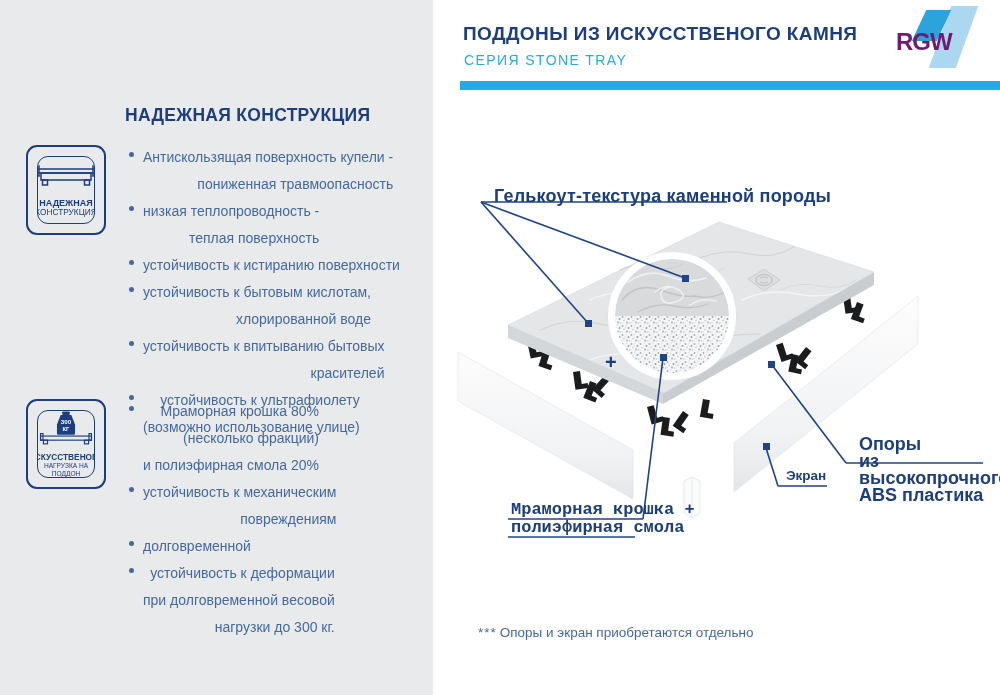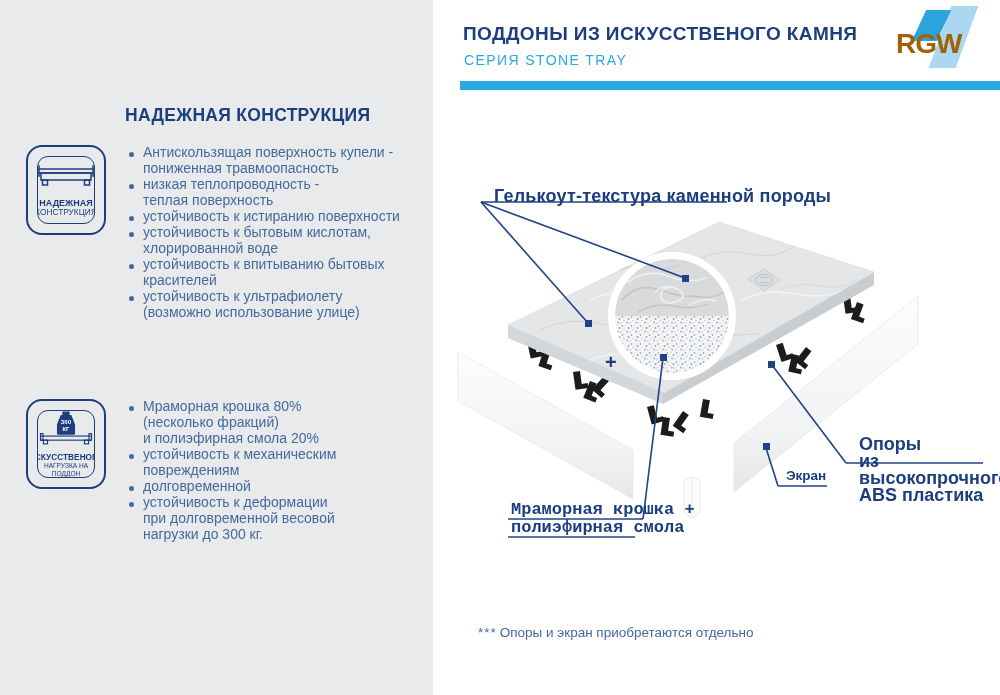--- a/index.html
+++ b/index.html
@@ -12,40 +12,40 @@
 
   
   .header-title { position:absolute; left:463px; top:23px; font-size:19px; font-weight:800; color:#1c3e7d; letter-spacing:.4px; }
   .header-sub { position:absolute; left:464px; top:52px; font-size:14px; font-weight:500; color:#29a9e1; letter-spacing:1.4px; }
   .cyan-bar { position:absolute; left:460px; top:81px; width:540px; height:9px; background:#29a9e1; }
 
   
   .logo { position:absolute; left:888px; top:4px; width:106px; height:74px; }
   .logo .para-light { position:absolute; left:52px; top:2px; width:27px; height:62px; background:#abd7f0; transform:skewX(-20deg); }
   .logo .para-mid   { position:absolute; left:31px; top:6px; width:25px; height:31px; background:#2ba4dc; transform:skewX(-25deg); }
-  .logo .rgw { position:absolute; left:8px; top:24px; font-size:28px; font-weight:800; color:#a16207; letter-spacing:-1px; }
+  .logo .rgw { position:absolute; left:8px; top:24px; font-size:24px; font-weight:800; color:#701a75; letter-spacing:-1px; }
 
   
   .section-heading { position:absolute; left:125px; top:105px; font-size:17.5px; font-weight:800; color:#1c3e7d; letter-spacing:.3px; }
 
-  .icon-box { position:absolute; width:80px; height:90px; border:2.5px solid #1c3e7d; border-radius:16px; padding:9px; }
+  .icon-box { position:absolute; width:80px; height:90px; border:2.5px solid #1c3e7d; border-radius:11px; padding:9px; }
   #icon1 { left:26px; top:145px; }
   #icon2 { left:26px; top:399px; }
   .icon-inner { width:100%; height:100%; border:1.3px solid #1c3e7d; border-radius:11px;
                 display:flex; flex-direction:column; align-items:center; justify-content:center; overflow:hidden; }
   #icon1 .icon-inner { gap:9px; } #icon2 .icon-inner { gap:5px; }
   .icon-caption { text-align:center; color:#1c3e7d; line-height:1.12; }
   .icon-caption .cap1 { font-weight:800; display:block; }
   .icon-caption .cap2 { font-weight:400; display:block; }
   #icon1 .cap1 { font-size:9px; }  #icon1 .cap2 { font-size:8.3px; }
   #icon2 .cap1 { font-size:8.3px; } #icon2 .cap2 { font-size:6.6px; }
 
   .blist { position:absolute; left:129px; width:302px; list-style:none; }
   #list1 { top:144px; } #list2 { top:398px; }
-  .blist li { display:flex; font-size:14px; line-height:16px; color:#45699e; }
+  .blist li { display:flex; font-size:14px; line-height:27px; color:#45699e;text-align:right; }
   .blist .dot { width:5px; height:5px; border-radius:50%; background:#45699e; margin:8px 9px 0 0; flex:none; }
   .li-text { white-space:pre-line; }
 
   
   .diagram-svg { position:absolute; left:0; top:0; width:1000px; height:695px; }
   .dlabel { position:absolute; color:#1c3e7d; font-weight:700; white-space:pre-line; }
   #lbl-gelcoat  { left:494px; top:186px; font-size:18px; letter-spacing:.2px; }
   #lbl-marble   { left:511px; top:501px; font-size:17px; line-height:18px;font-family:Liberation Mono, monospace; }
   #lbl-screen   { left:786px; top:468px; font-size:13.5px; }
   #lbl-supports { left:859px; top:436px; font-size:18px; line-height:17px; }

